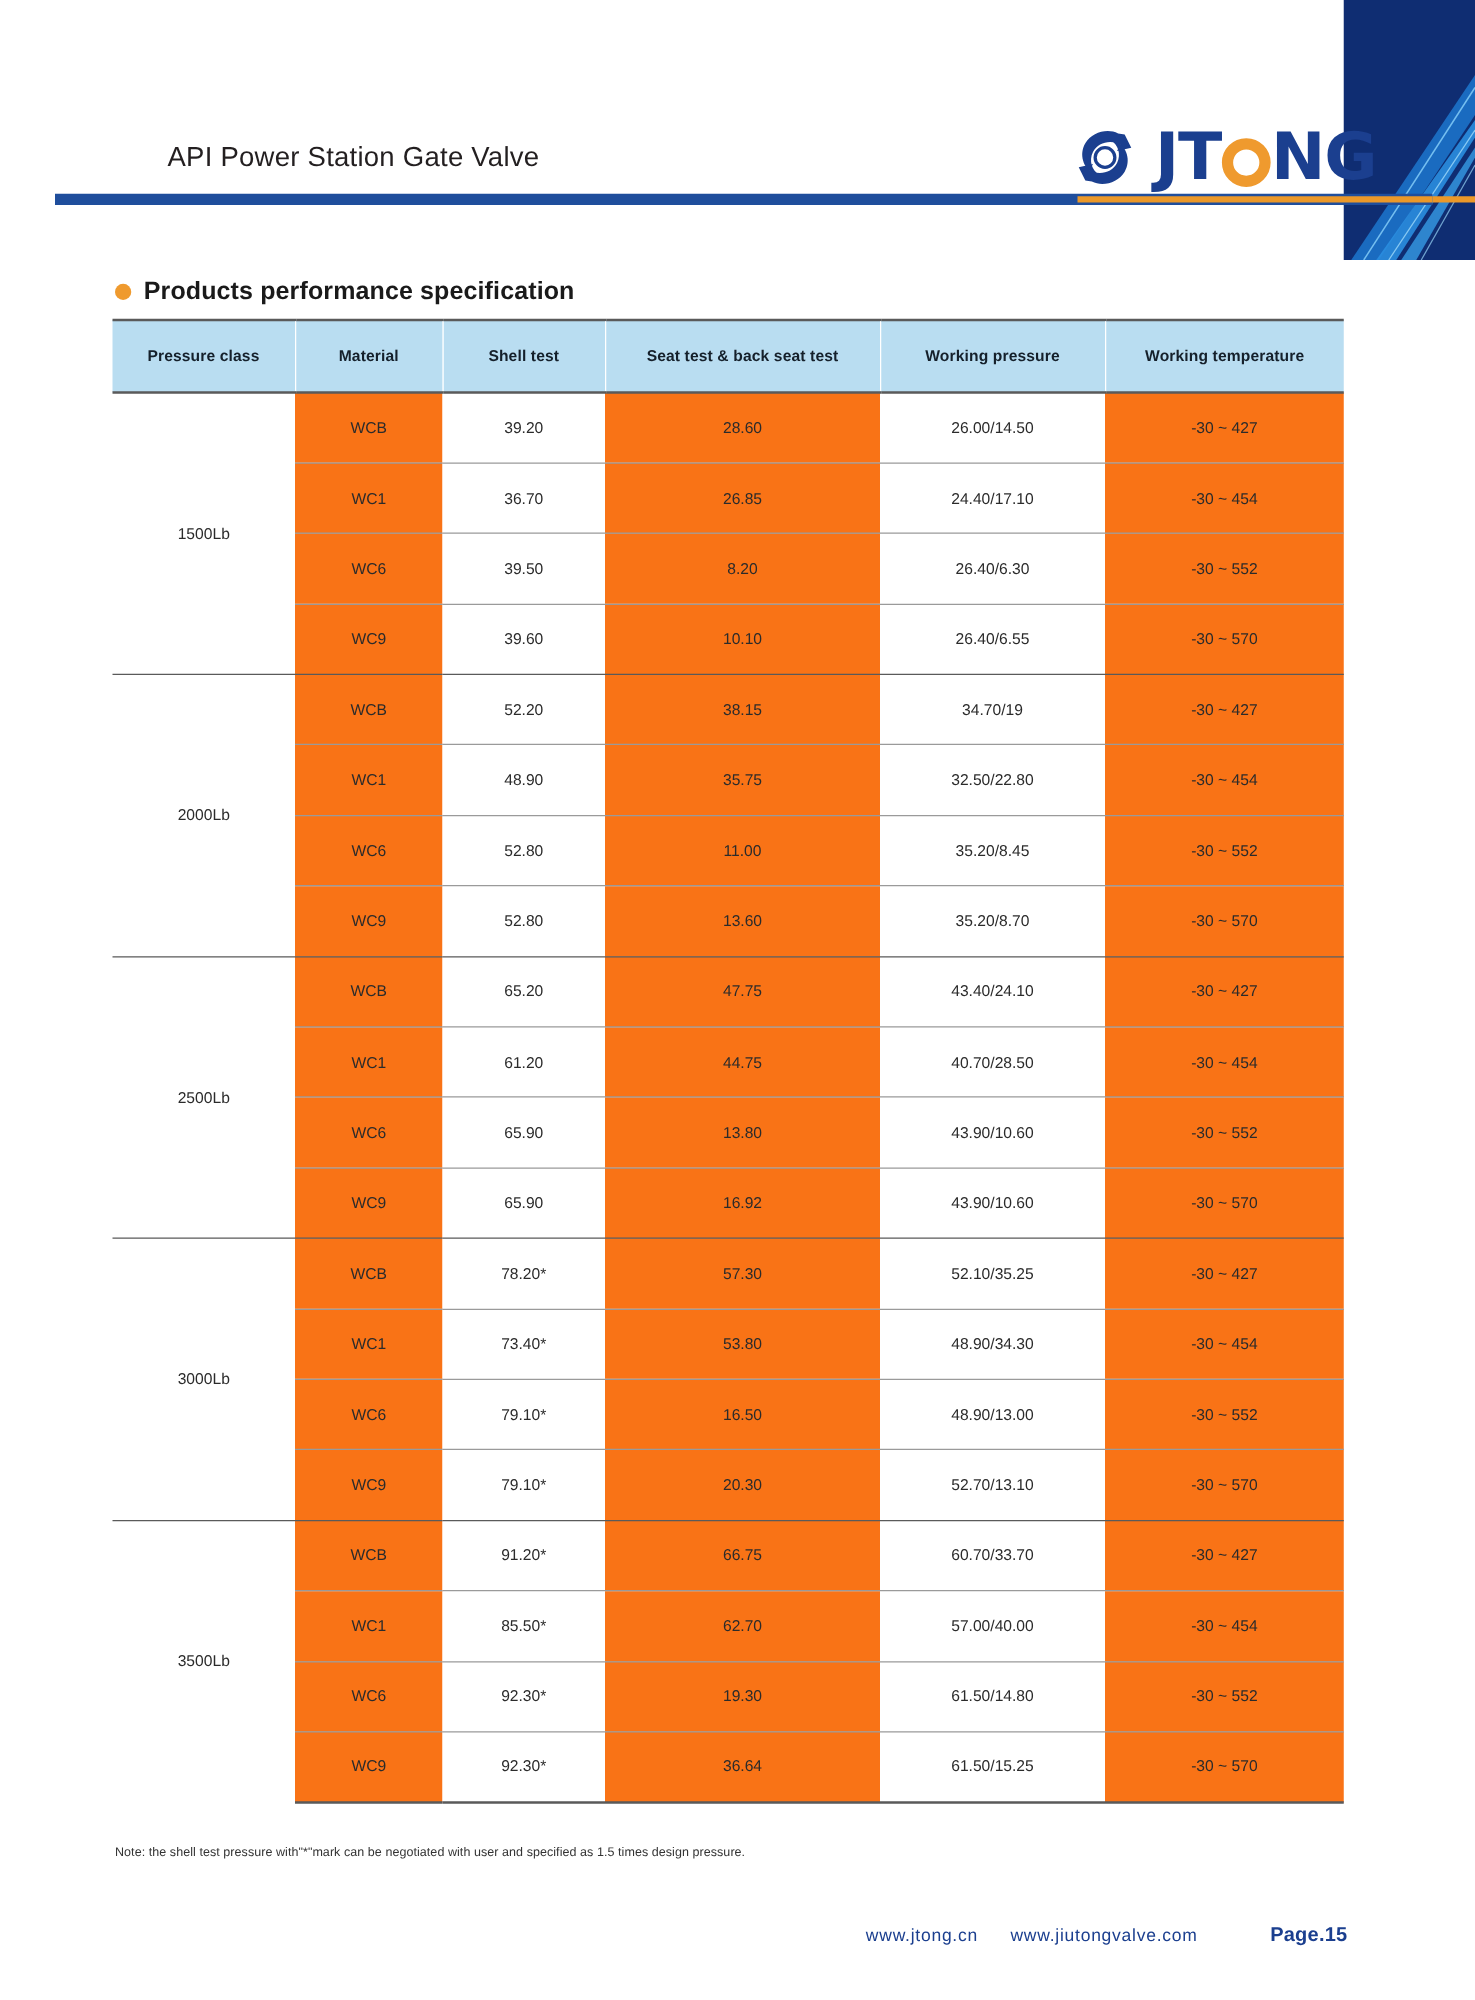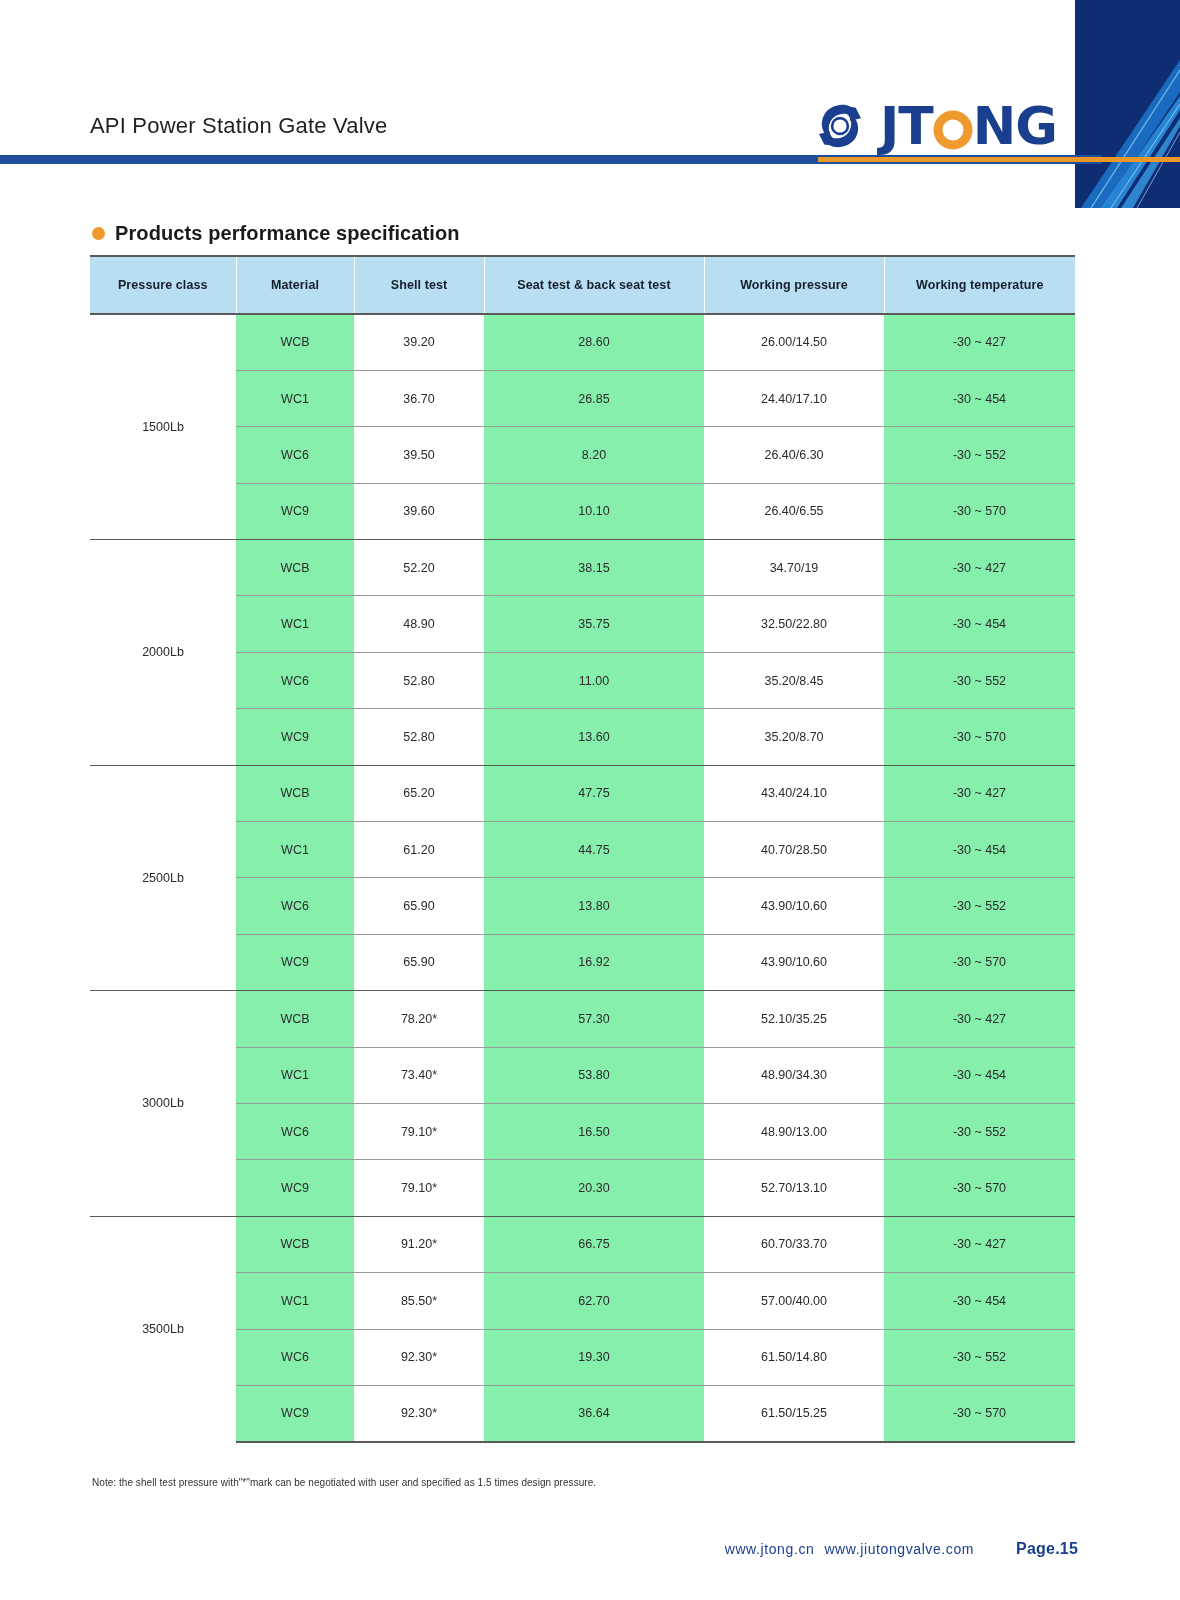--- a/index.html
+++ b/index.html
@@ -2,21 +2,21 @@
 <html><head>
 <meta charset="utf-8">
 <style>
   * { box-sizing: border-box; margin: 0; padding: 0; }
   html, body {
     width: 1180px; height: 1600px;
     background: #ffffff;
     font-family: "Liberation Sans", sans-serif;
     overflow: hidden;
   }
-  .page { position: relative; width: 1180px; height: 1589px; background: #fff; }
+  .page { position: relative; width: 1180px; height: 1589px; background: #fff; padding-left: 44px; }
 
   
   .header { position: relative; height: 168px; }
   .doc-title {
     position: absolute; left: 90px; top: 113px;
     font-size: 22px; color: #231f20; letter-spacing: .2px;
     white-space: nowrap;
   }
   .hdr-rule-blue {
     position: absolute; left: 0; top: 155px; width: 1102px; height: 9px;
@@ -87,39 +87,39 @@
   }
   table.spec thead th:last-child { border-right: none; }
 
   table.spec tbody td {
     height: 56.4px;
     font-size: 12.5px; color: #2b2b2b;
     text-align: center; vertical-align: middle;
     background: #ffffff;
   }
   
-  table.spec tbody td.shade { background: #86efac; }
+  table.spec tbody td.shade { background: #f97316; }
   
   table.spec tr.group-start > td { border-top: 1.5px solid #5a5a5a; }
   table.spec tr.row-div > td { border-top: 1px solid #9a9a9a; }
   table.spec tbody tr:last-child > td { border-bottom: 2px solid #5a5a5a; }
   td.pressure-cell {
     font-size: 12.5px; color: #2b2b2b; background: #ffffff;
     border-right: none;
   }
 
   
   .note {
     position: absolute; left: 92px; top: 1477px;
     font-size: 10px; color: #333; letter-spacing: .05px;
     white-space: nowrap;
   }
   .footer {
     position: absolute; right: 102px; top: 1540px;
-    display: flex; align-items: baseline; gap: 10px;
+    display: flex; align-items: baseline; gap: 26px;
     color: #1b3f8f; white-space: nowrap;
   }
   .footer .url { font-size: 14px; letter-spacing: .6px; }
   .footer .page-no { font-size: 16px; font-weight: 700; letter-spacing: .2px; margin-left: 32px; }
 </style>
 </head>
 <body>
 
 <div class="page">
 

